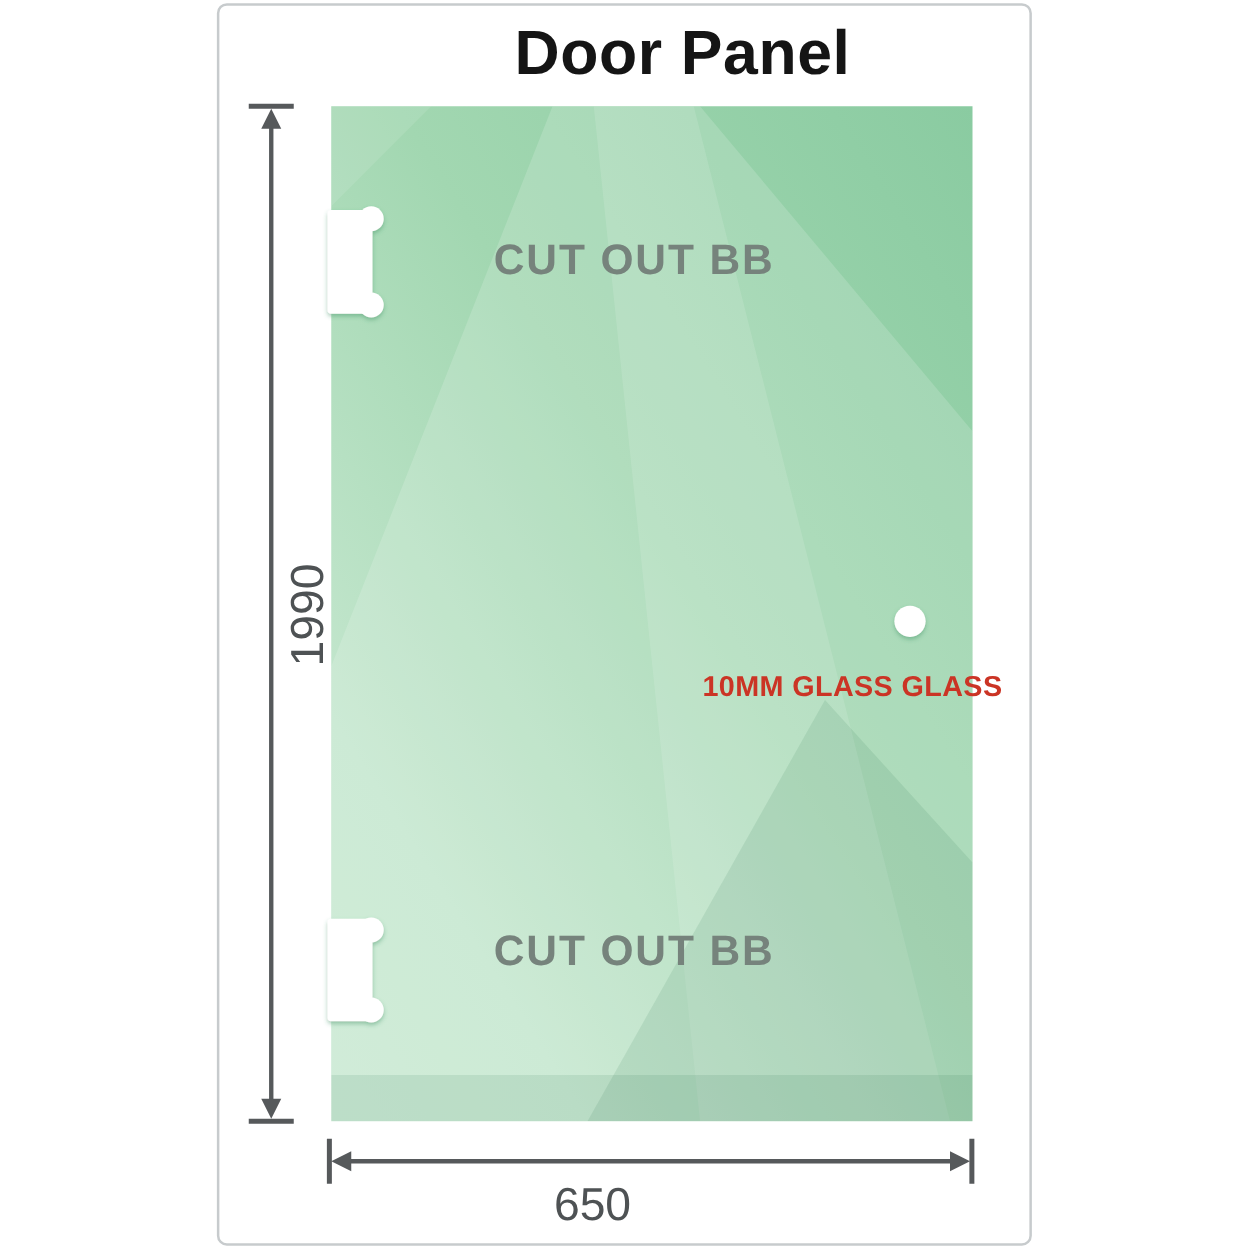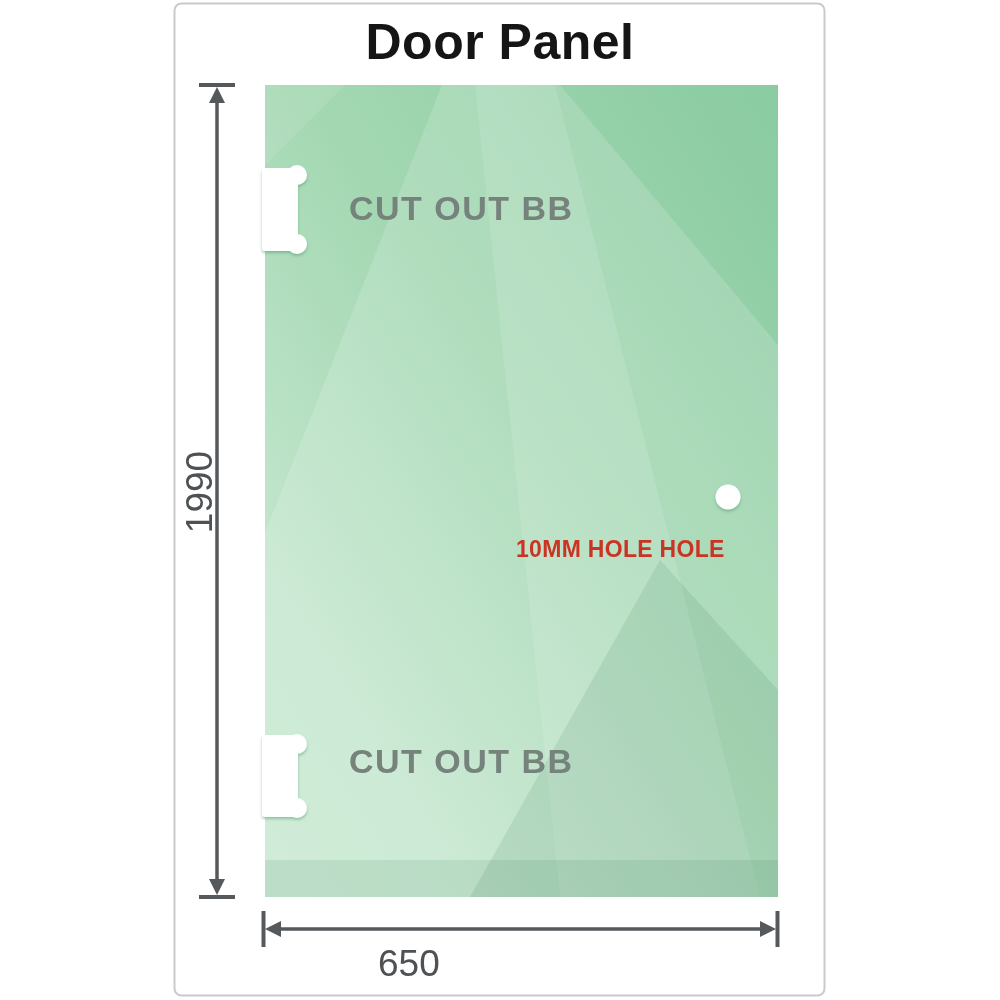--- a/index.html
+++ b/index.html
@@ -4,37 +4,37 @@
 <style>
   html,body{margin:0;padding:0;background:#ffffff;}
   .stage{
     position:relative;
     width:1000px;height:1000px;
     background:#ffffff;
     font-family:"Liberation Sans", sans-serif;
     overflow:hidden;
   }
   .stage svg{position:absolute;left:0;top:0;}
-  .label{position:absolute;white-space:nowrap;}
+  .label{position:absolute;white-space:nowrap;margin-left:46px;}
   .title{
     left:175px;top:14px;width:650px;
     text-align:center;
     font-size:50px;line-height:56px;font-weight:700;
     letter-spacing:0.5px;color:#151515;
   }
   .dim-num{
     font-size:37px;line-height:40px;font-weight:400;color:#4e5254;
   }
   .dim-height{
     left:161px;top:453px;width:78px;height:78px;
     display:flex;align-items:center;justify-content:center;
     transform:rotate(-90deg);
   }
   .dim-width{
-    left:378px;top:944px;width:100px;text-align:left;
+    left:378px;top:944px;width:100px;text-align:center;
   }
   .cutout-label{
     font-size:34px;line-height:42px;letter-spacing:1.5px;
     color:#76837c;font-weight:700;
   }
   .cutout-label.top{left:349px;top:187px;}
   .cutout-label.bottom{left:349px;top:740px;}
   .hole-label{
     left:516px;top:535px;
     font-size:23px;line-height:28px;font-weight:700;
@@ -108,15 +108,15 @@
   <div class="label title">Door Panel</div>
 
   <div class="label dim-num dim-height">1990</div>
 
   <div class="label dim-num dim-width">650</div>
 
   <div class="label cutout-label top">CUT OUT BB</div>
 
   <div class="label cutout-label bottom">CUT OUT BB</div>
 
-  <div class="label hole-label">10MM HOLE HOLE</div>
+  <div class="label hole-label">10MM GLASS GLASS</div>
 
 </div>
 
 </body></html>

